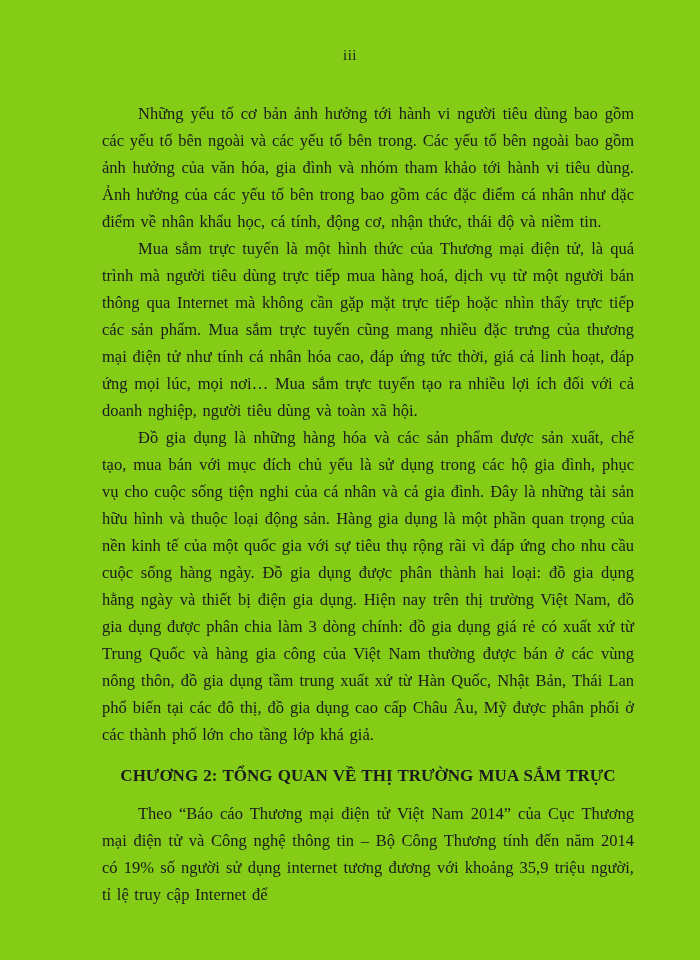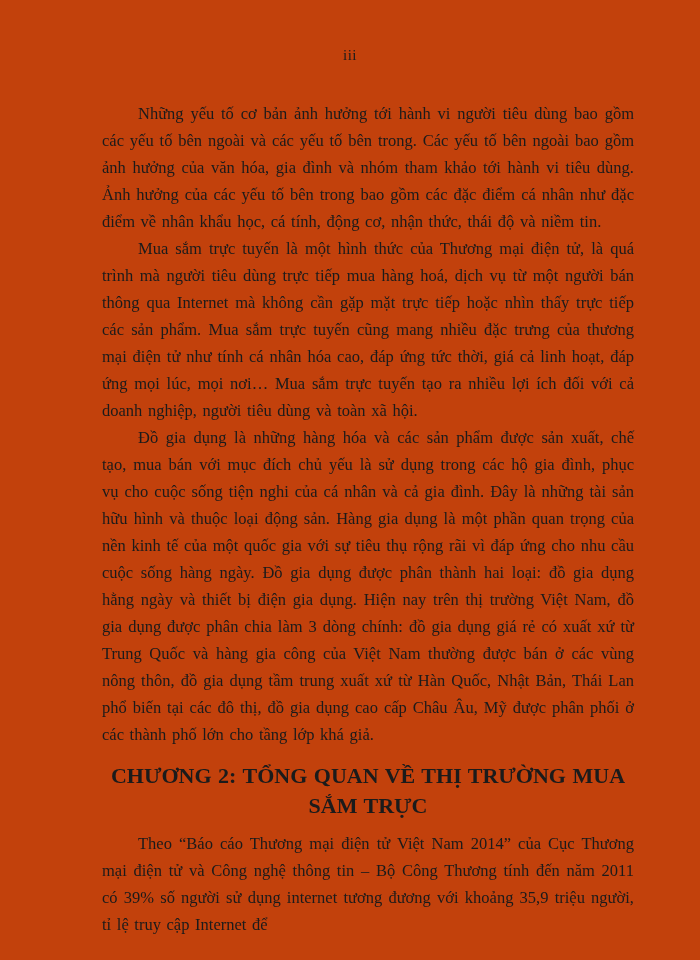--- a/index.html
+++ b/index.html
@@ -4,21 +4,21 @@
   <style>
     html, body {
       margin: 0;
       padding: 0;
       background: #ffffff;
     }
     .page {
       position: relative;
       width: 700px;
       height: 960px;
-      background: #c2410c;
+      background: #84cc16;
       overflow: hidden;
       font-family: "Liberation Serif", "DejaVu Serif", serif;
       color: #1b1b1b;
     }
     .page-number {
       padding-top: 46px;
       text-align: center;
       font-size: 15px;
       line-height: 18px;
       letter-spacing: 0.5px;
@@ -34,21 +34,21 @@
     }
     p.body-par {
       margin: 0;
       text-indent: 36px;
       font-family: Liberation Serif, serif;
     }
     .chapter-heading {
       margin: 13px 0 9px 0;
       text-align: center;
       font-weight: bold;
-      font-size: 22px;
+      font-size: 17px;
       line-height: 30px;
       word-spacing: 1px;
       text-indent: 0;
     }
   </style>
 </head>
 <body>
 
 <div class="page">
   <div class="page-number">iii</div>
@@ -57,15 +57,15 @@
     <p class="body-par">Những yếu tố cơ bản ảnh hưởng tới hành vi người tiêu dùng bao gồm các yếu tố bên ngoài và các yếu tố bên trong. Các yếu tố bên ngoài bao gồm ảnh hưởng của văn hóa, gia đình và nhóm tham khảo tới hành vi tiêu dùng. Ảnh hưởng của các yếu tố bên trong bao gồm các đặc điểm cá nhân như đặc điểm về nhân khẩu học, cá tính, động cơ, nhận thức, thái độ và niềm tin.</p>
 
     <p class="body-par">Mua sắm trực tuyến là một hình thức của Thương mại điện tử, là quá trình mà người tiêu dùng trực tiếp mua hàng hoá, dịch vụ từ một người bán thông qua Internet mà không cần gặp mặt trực tiếp hoặc nhìn thấy trực tiếp các sản phẩm. Mua sắm trực tuyến cũng mang nhiều đặc trưng của thương mại điện tử như tính cá nhân hóa cao, đáp ứng tức thời, giá cả linh hoạt, đáp ứng mọi lúc, mọi nơi… Mua sắm trực tuyến tạo ra nhiều lợi ích đối với cả doanh nghiệp, người tiêu dùng và toàn xã hội.</p>
 
     <p class="body-par">Đồ gia dụng là những hàng hóa và các sản phẩm được sản xuất, chế tạo, mua bán với mục đích chủ yếu là sử dụng trong các hộ gia đình, phục vụ cho cuộc sống tiện nghi của cá nhân và cả gia đình. Đây là những tài sản hữu hình và thuộc loại động sản. Hàng gia dụng là một phần quan trọng của nền kinh tế của một quốc gia với sự tiêu thụ rộng rãi vì đáp ứng cho nhu cầu cuộc sống hàng ngày.  Đồ gia dụng được phân thành hai loại: đồ gia dụng hằng ngày và thiết bị điện gia dụng. Hiện nay trên thị trường Việt Nam, đồ gia dụng được phân chia làm 3 dòng chính: đồ gia dụng giá rẻ có xuất xứ từ Trung Quốc và hàng gia công của Việt Nam thường được bán ở các vùng nông thôn, đồ gia dụng tầm trung xuất xứ từ Hàn Quốc, Nhật Bản, Thái Lan phổ biến tại các đô thị, đồ gia dụng cao cấp Châu Âu, Mỹ được phân phối ở các thành phố lớn cho tầng lớp khá giả.</p>
 
     <div class="chapter-heading">
       <div>CHƯƠNG 2: TỔNG QUAN VỀ THỊ TRƯỜNG MUA SẮM TRỰC</div>
     </div>
 
-    <p class="body-par">Theo “Báo cáo Thương mại điện tử Việt Nam 2014” của Cục Thương mại điện tử và Công nghệ thông tin – Bộ Công Thương tính đến năm 2011 có 39% số người sử dụng internet tương đương với khoảng 35,9 triệu người, tỉ lệ truy cập Internet để</p>
+    <p class="body-par">Theo “Báo cáo Thương mại điện tử Việt Nam 2014” của Cục Thương mại điện tử và Công nghệ thông tin – Bộ Công Thương tính đến năm 2014 có 19% số người sử dụng internet tương đương với khoảng 35,9 triệu người, tỉ lệ truy cập Internet để</p>
   </div>
 </div>
 
 </body></html>

